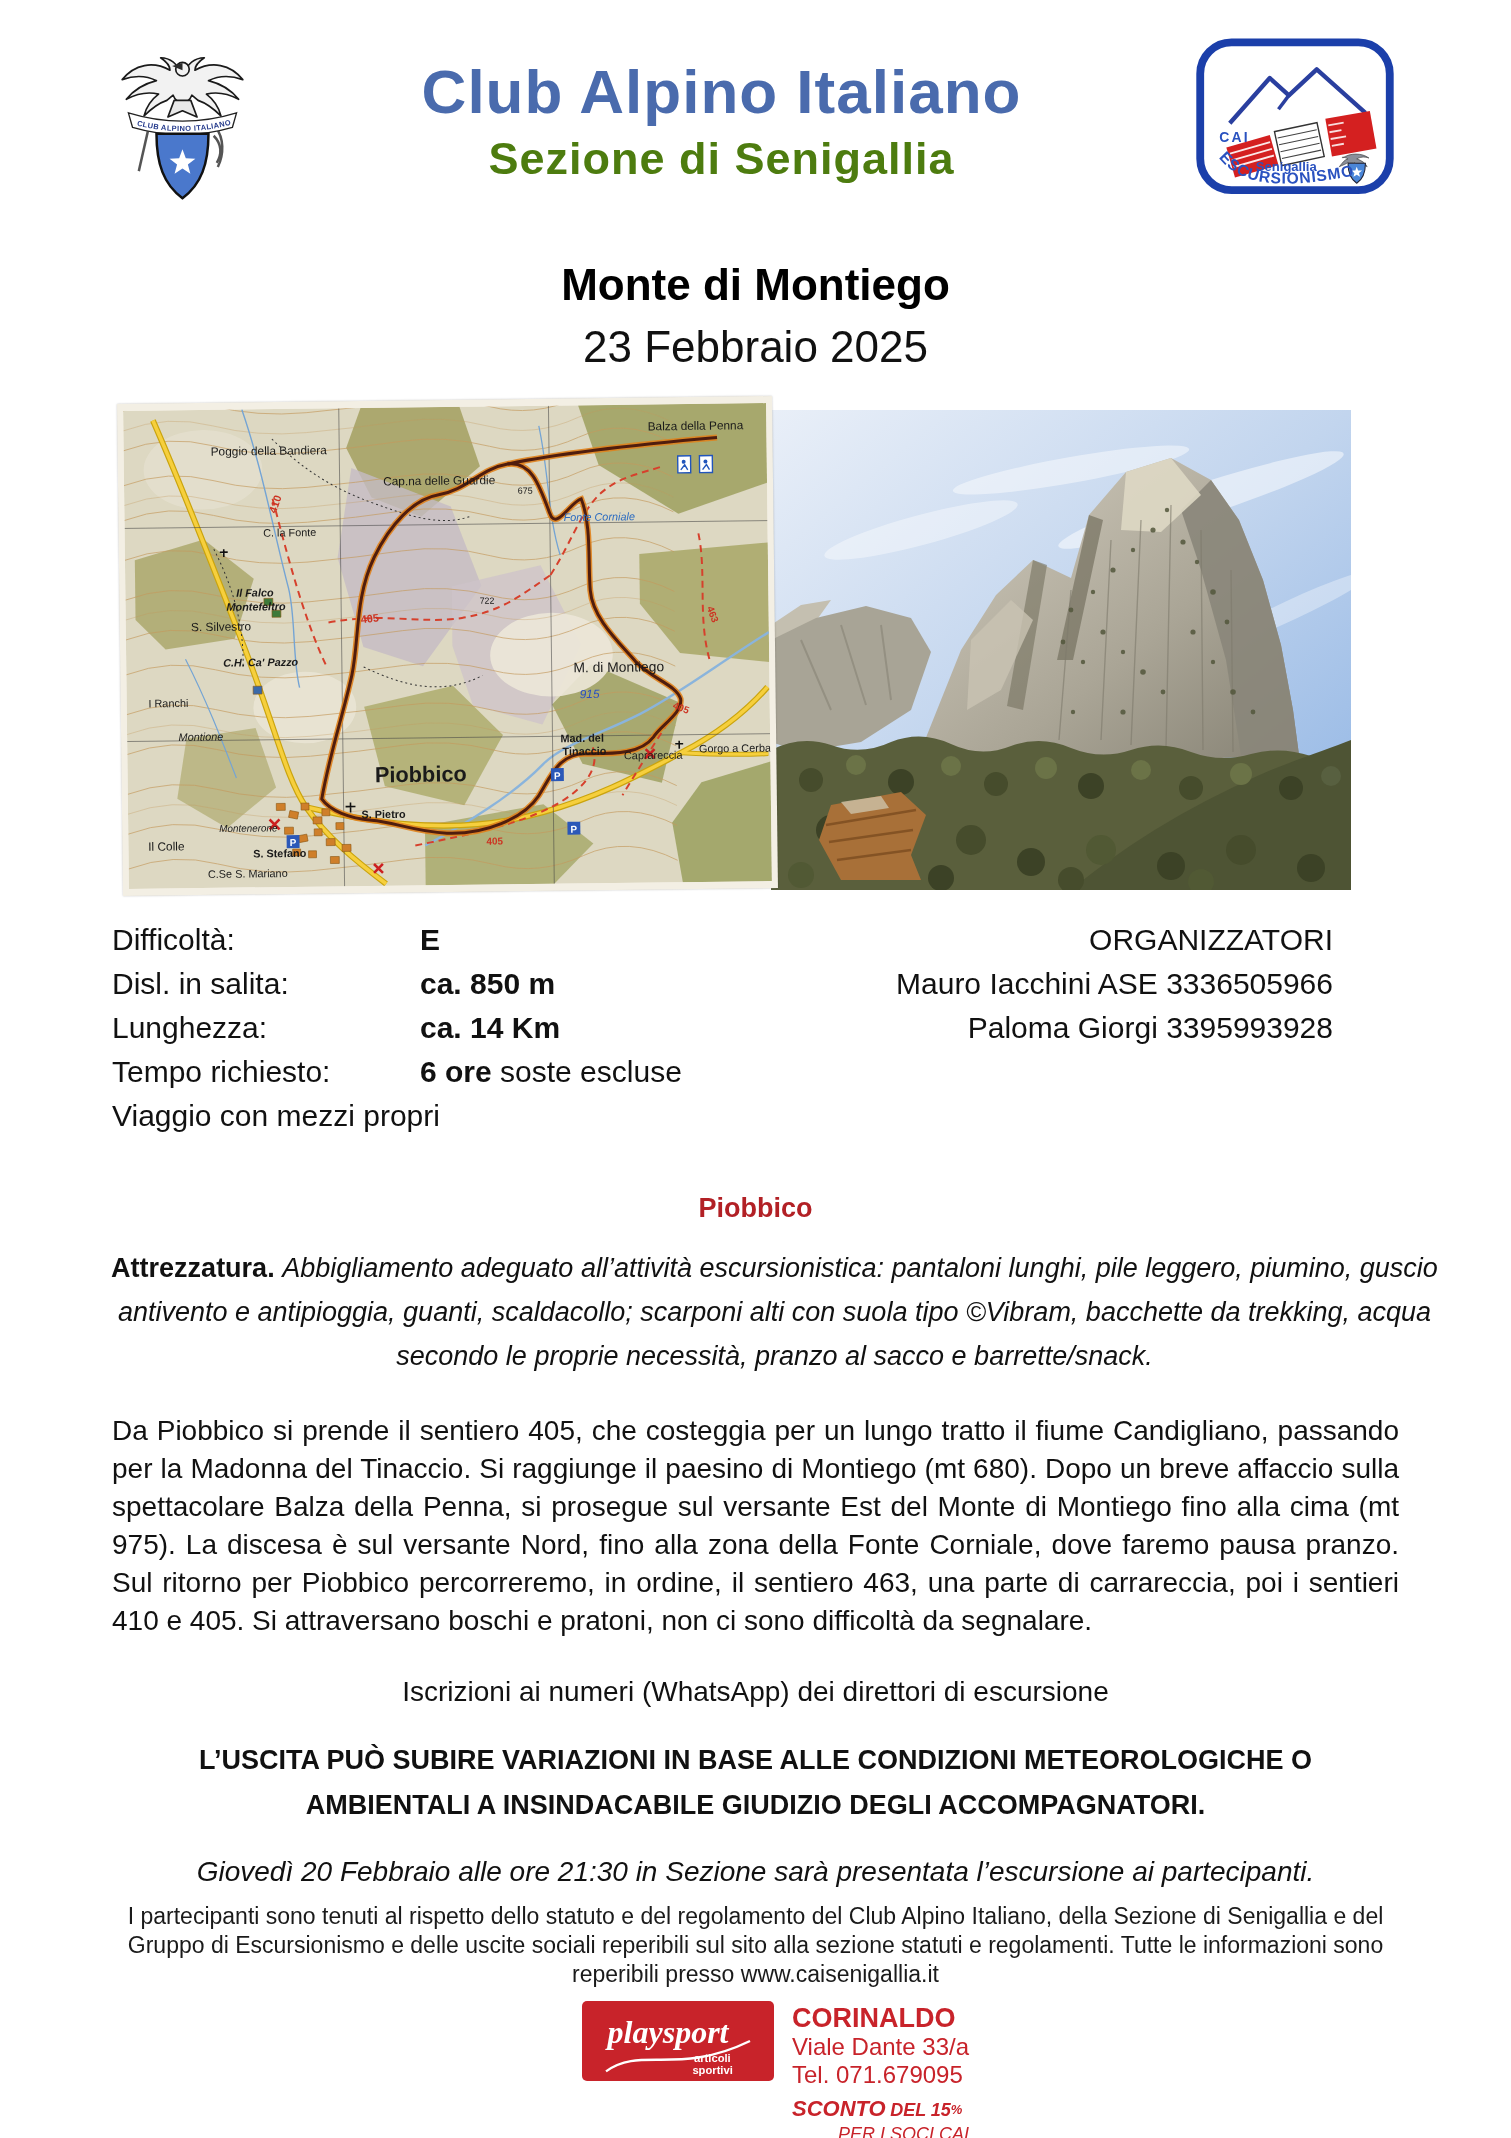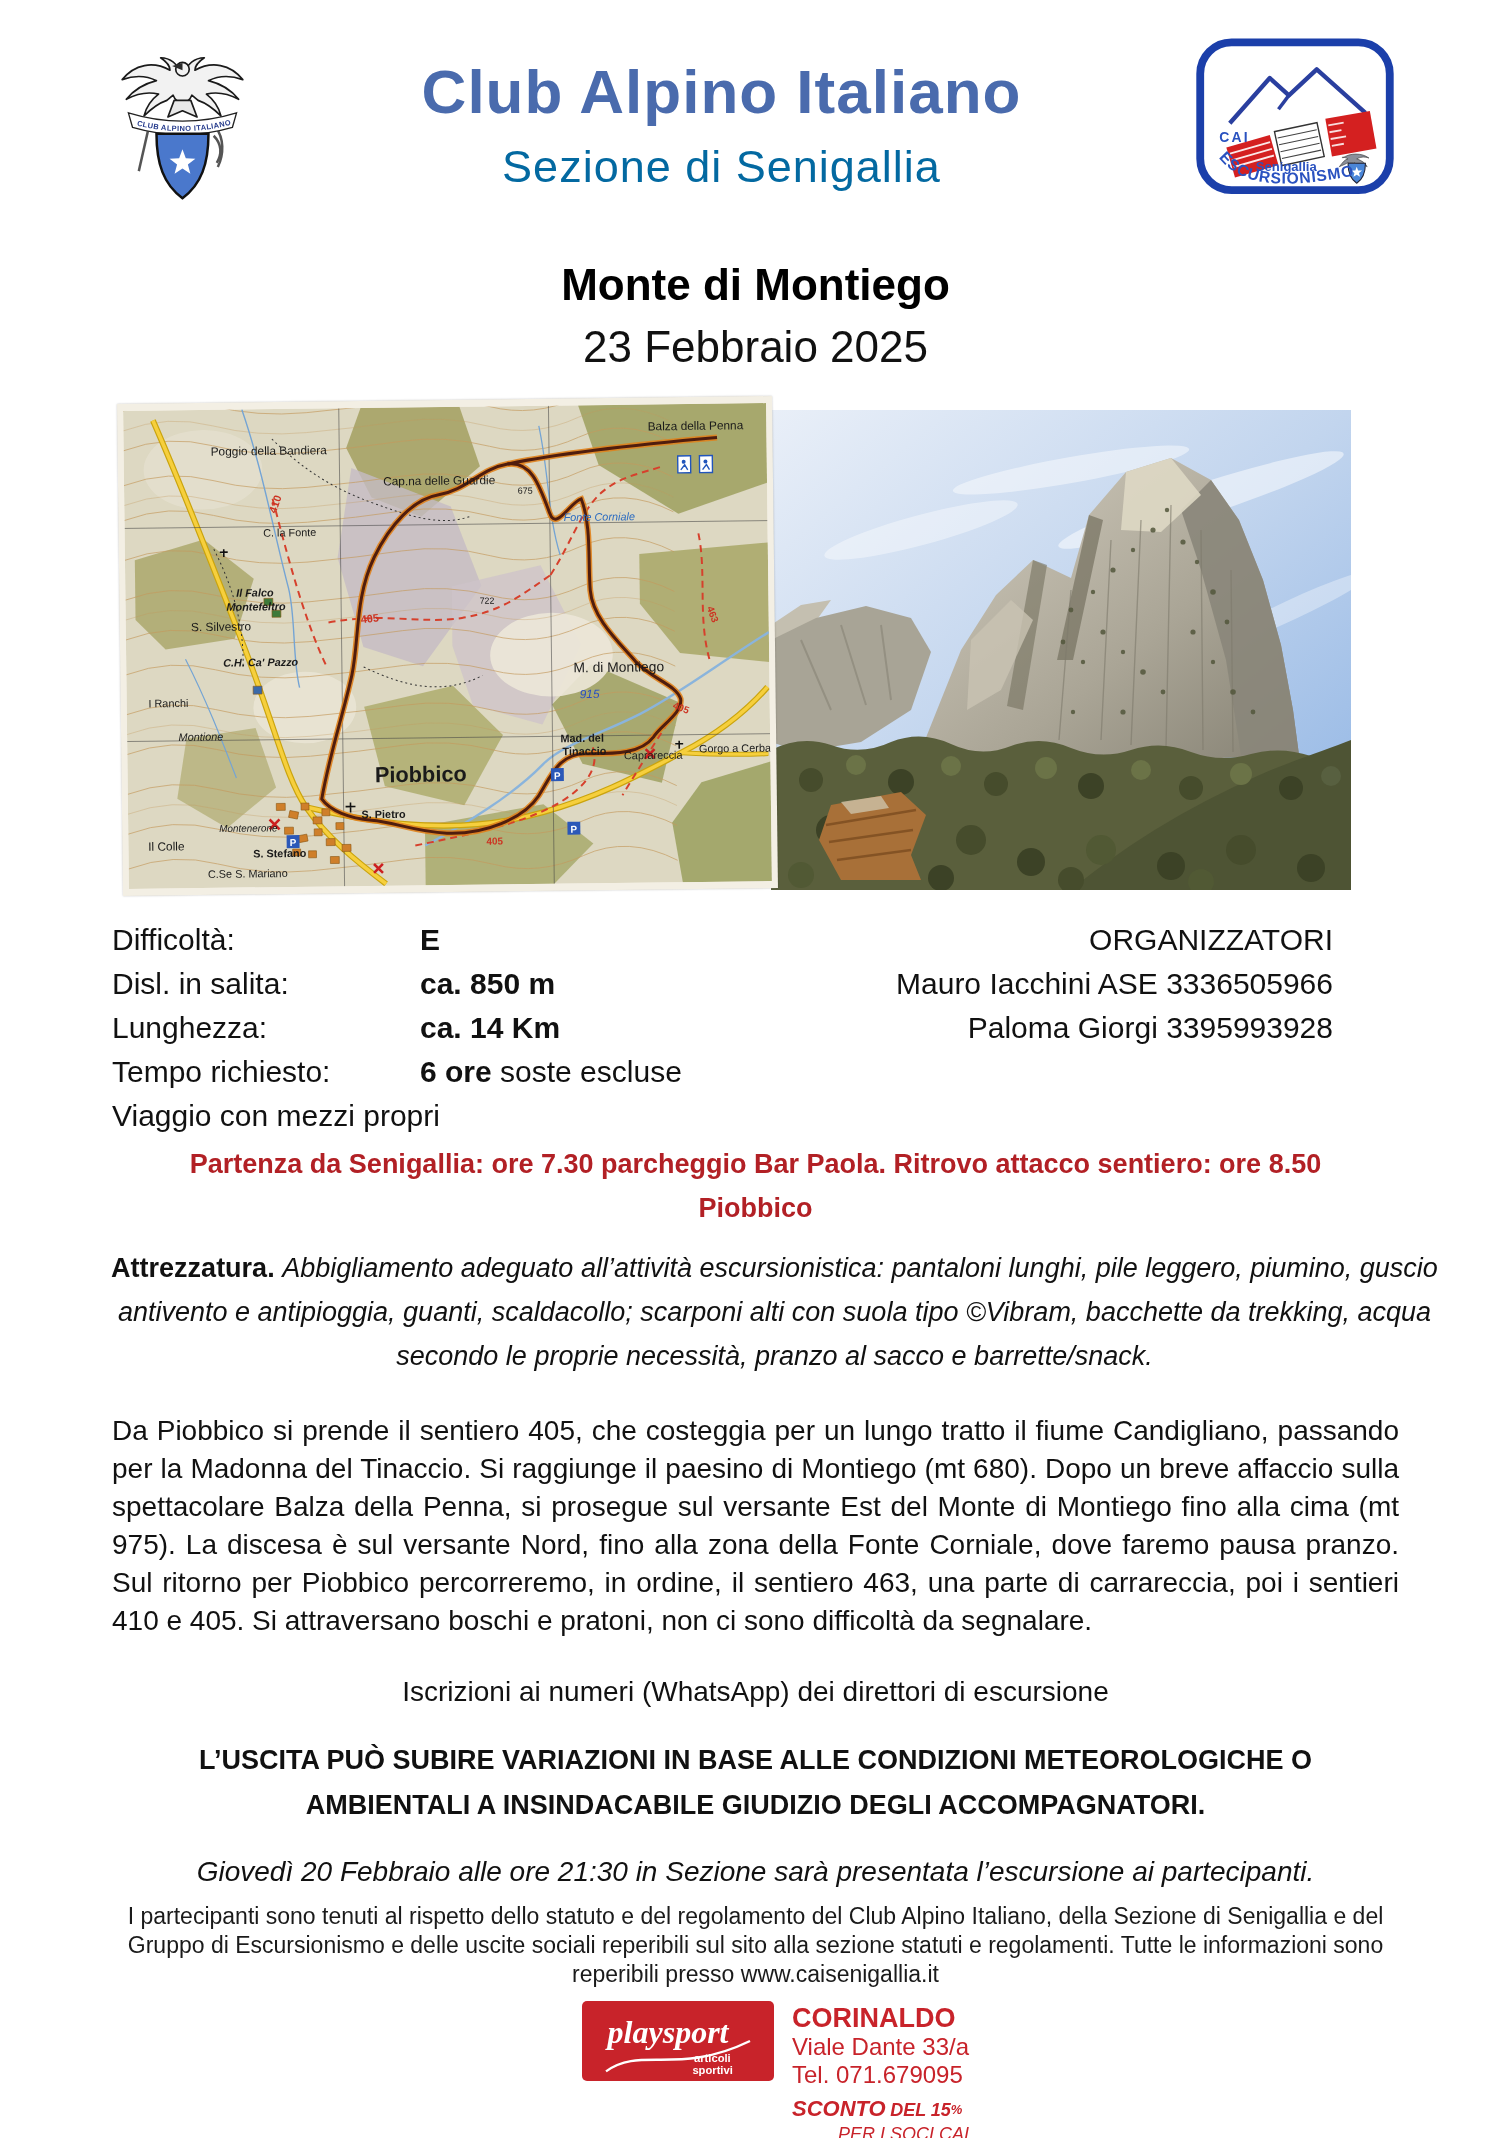--- a/index.html
+++ b/index.html
@@ -4,21 +4,21 @@
 <style>
   * { margin:0; padding:0; box-sizing:border-box; }
   body { width:1511px; height:2138px; background:#ffffff; font-family:"Liberation Sans", sans-serif; color:#111; overflow:hidden; }
   .page { width:1511px; height:2138px; position:relative; overflow:hidden; }
 
   
   .masthead { padding-top:38px; display:flex; align-items:flex-start; }
   .eagle-wrap { margin-left:118px; width:130px; flex:0 0 auto; }
   .masthead-titles { flex:1 1 auto; text-align:center; padding-top:18px; }
   .masthead-title { font-size:62px; font-weight:bold; color:#4a6bad; letter-spacing:1px; }
-  .masthead-subtitle { font-size:45px; font-weight:normal; color:#0369a1; margin-top:14px; letter-spacing:1px; }
+  .masthead-subtitle { font-size:45px; font-weight:bold; color:#4d7c0f; margin-top:6px; letter-spacing:1px; }
   .badge-wrap { margin-right:116px; width:200px; flex:0 0 auto; }
 
   
   .event-heading { text-align:center; margin-top:50px; }
   .event-title { font-size:44px; font-weight:bold; color:#000; }
   .event-date { font-size:44px; font-weight:normal; margin-top:12px; }
 
   
   .images-row { margin-top:28px; margin-left:120px; display:flex; align-items:flex-start; height:494px; }
   .map-frame { width:655px; height:492px; background:#f3efe4; padding:7px 6px; transform:rotate(-0.7deg); box-shadow:0 0 2px rgba(0,0,0,.25); flex:0 0 auto; }
@@ -416,21 +416,21 @@
     </div>
     <div class="travel-line">Viaggio con mezzi propri</div>
 
     <div class="organizers">
       <div>ORGANIZZATORI</div>
       <div>Mauro Iacchini ASE 3336505966</div>
       <div>Paloma Giorgi 3395993928</div>
     </div>
   </section>
 
-  <p class="departure"><span>Partenza da Senigallia: ore 7.30 parcheggio Bar Paola. Ritrovo attacco sentiero: ore 8.50</span><br><span>Piobbico</span></p>
+  <p class="departure"><br><span>Piobbico</span></p>
 
   <p class="equipment"><b>Attrezzatura.</b> <i>Abbigliamento adeguato all’attività escursionistica: pantaloni lunghi, pile leggero, piumino, guscio antivento e antipioggia, guanti, scaldacollo; scarponi alti con suola tipo ©Vibram, bacchette da trekking, acqua secondo le proprie necessità, pranzo al sacco e barrette/snack.</i></p>
 
   <p class="description">Da Piobbico si prende il sentiero 405, che costeggia per un lungo tratto il fiume Candigliano, passando per la Madonna del Tinaccio. Si raggiunge il paesino di Montiego (mt 680). Dopo un breve affaccio sulla spettacolare Balza della Penna, si prosegue sul versante Est del Monte di Montiego fino alla cima (mt 975). La discesa è sul versante Nord, fino alla zona della Fonte Corniale, dove faremo pausa pranzo. Sul ritorno per Piobbico percorreremo, in ordine, il sentiero 463, una parte di carrareccia, poi i sentieri 410 e 405. Si attraversano boschi e pratoni, non ci sono difficoltà da segnalare.</p>
 
   <p class="registration">Iscrizioni ai numeri (WhatsApp) dei direttori di escursione</p>
 
   <p class="warning">L’USCITA PUÒ SUBIRE VARIAZIONI IN BASE ALLE CONDIZIONI METEOROLOGICHE O AMBIENTALI A INSINDACABILE GIUDIZIO DEGLI ACCOMPAGNATORI.</p>
 
   <p class="presentation">Giovedì 20 Febbraio alle ore 21:30 in Sezione sarà presentata l’escursione ai partecipanti.</p>

